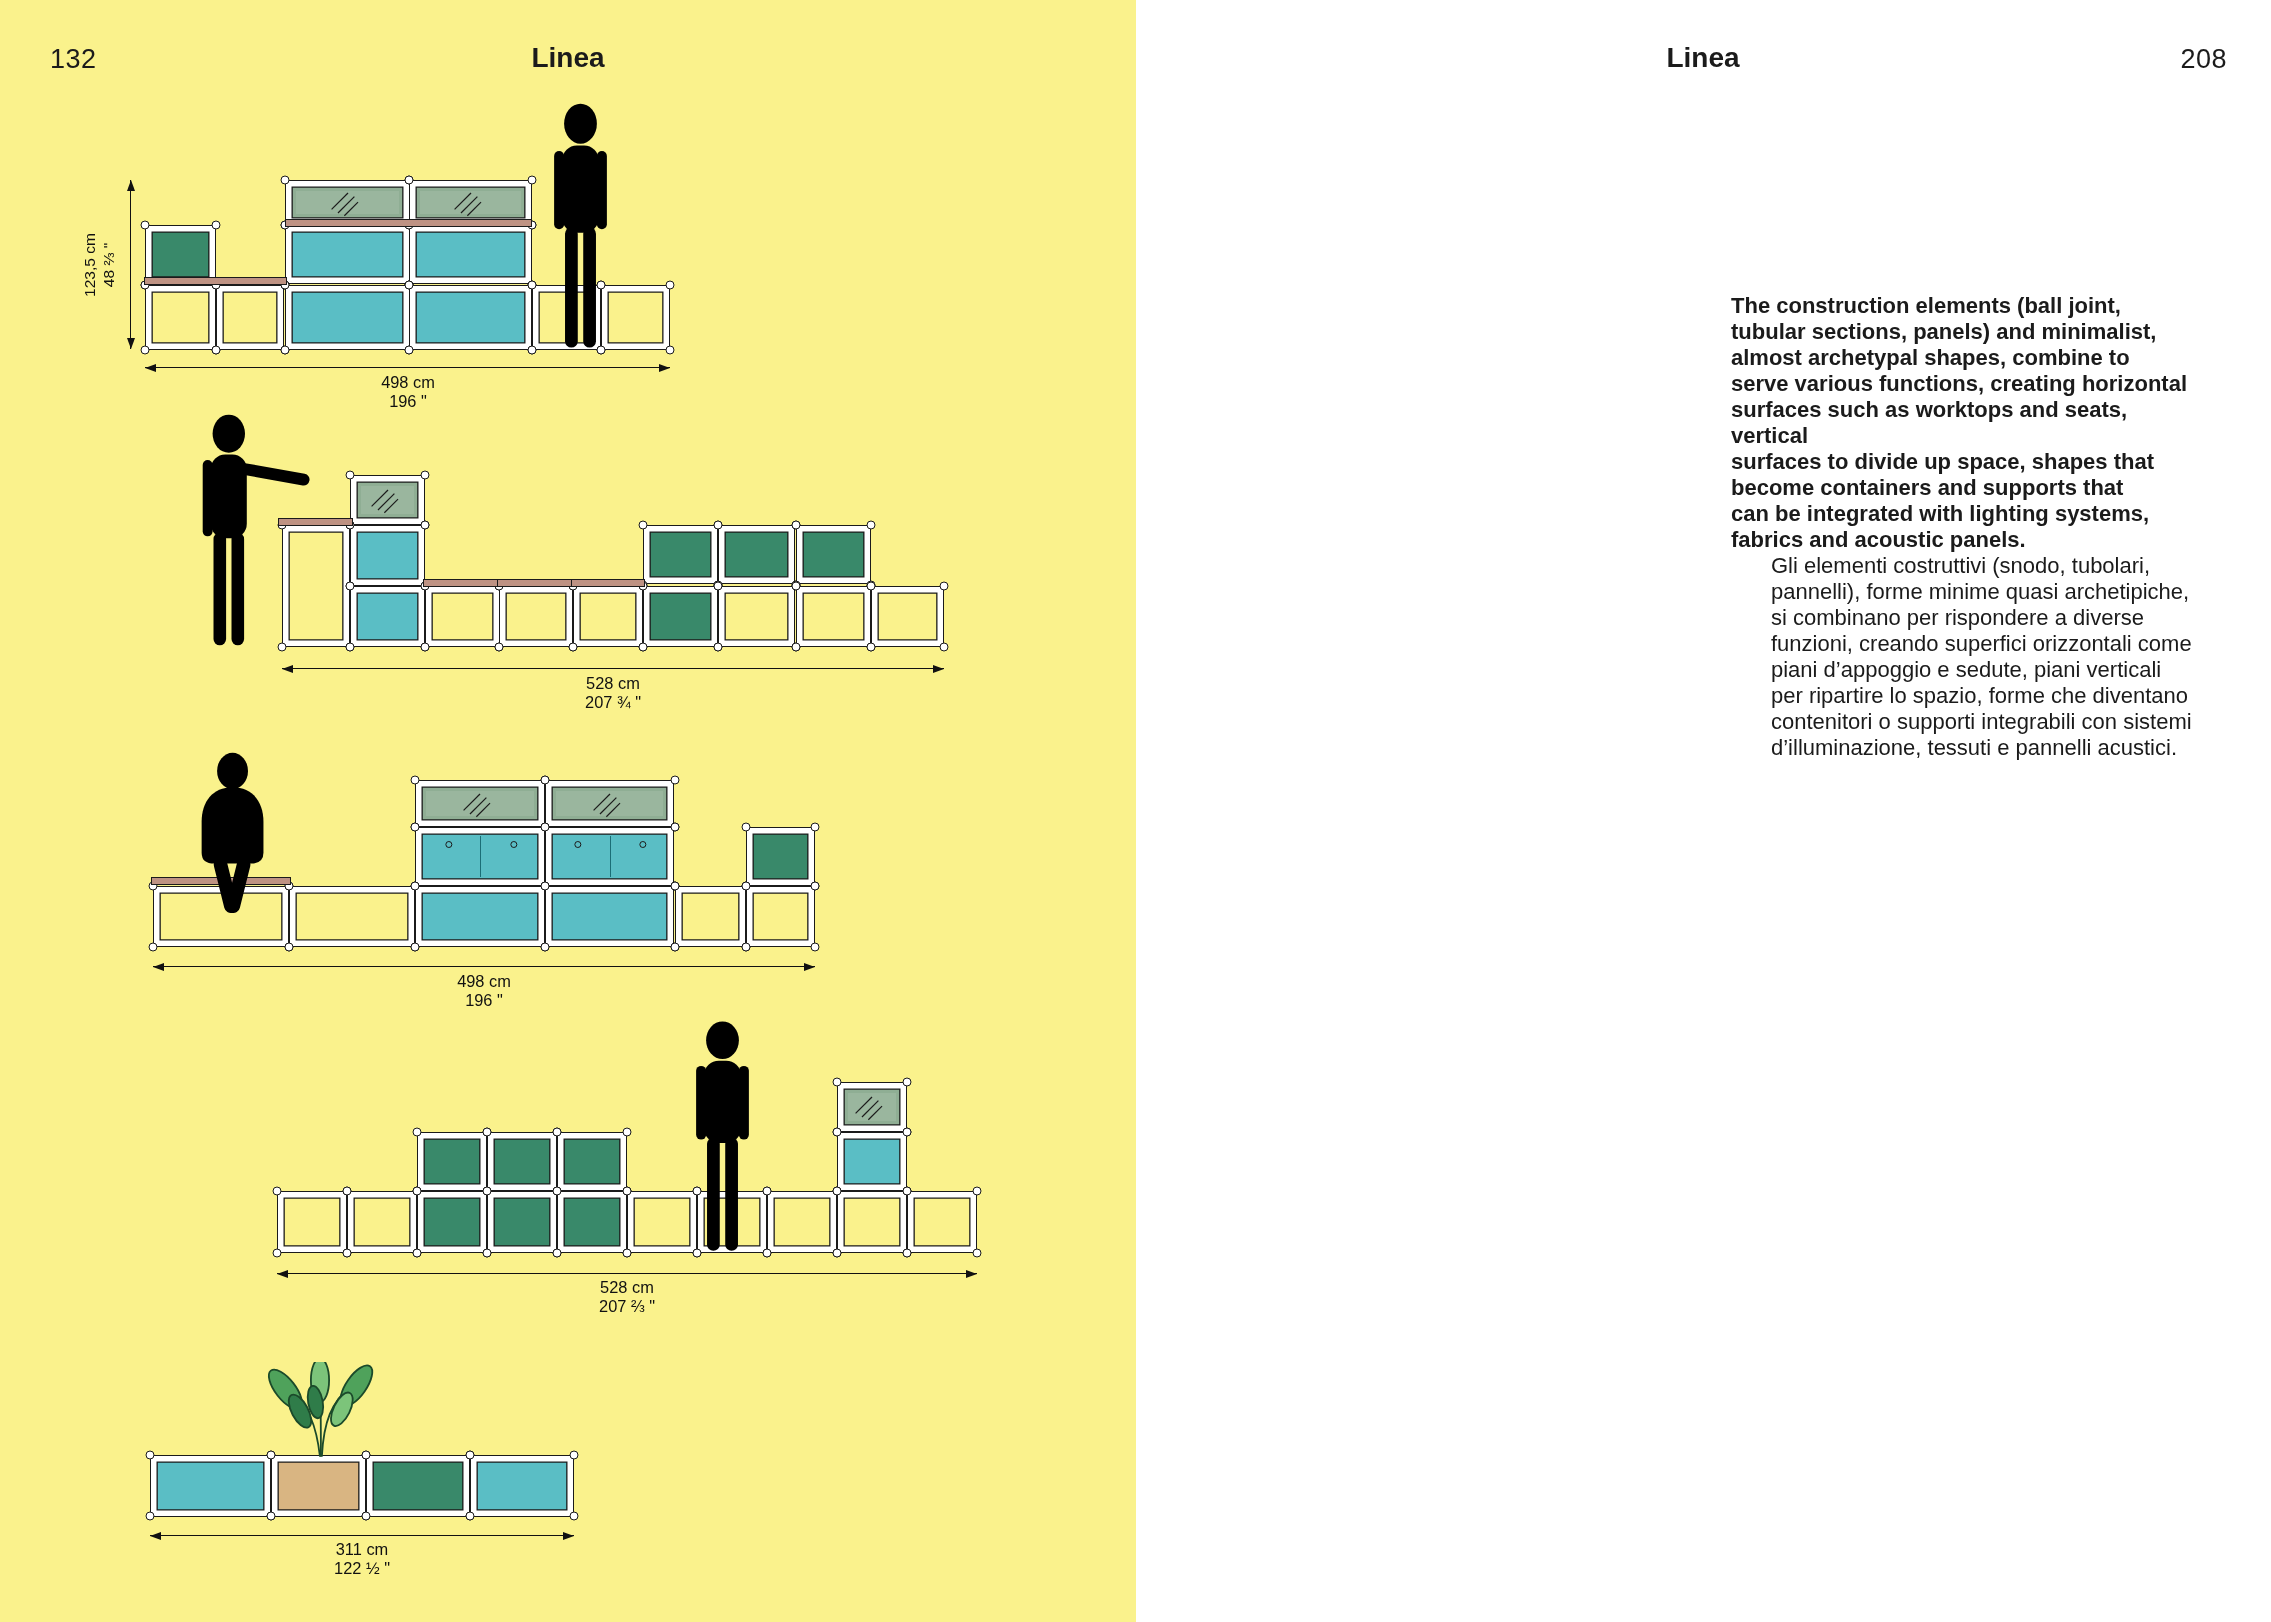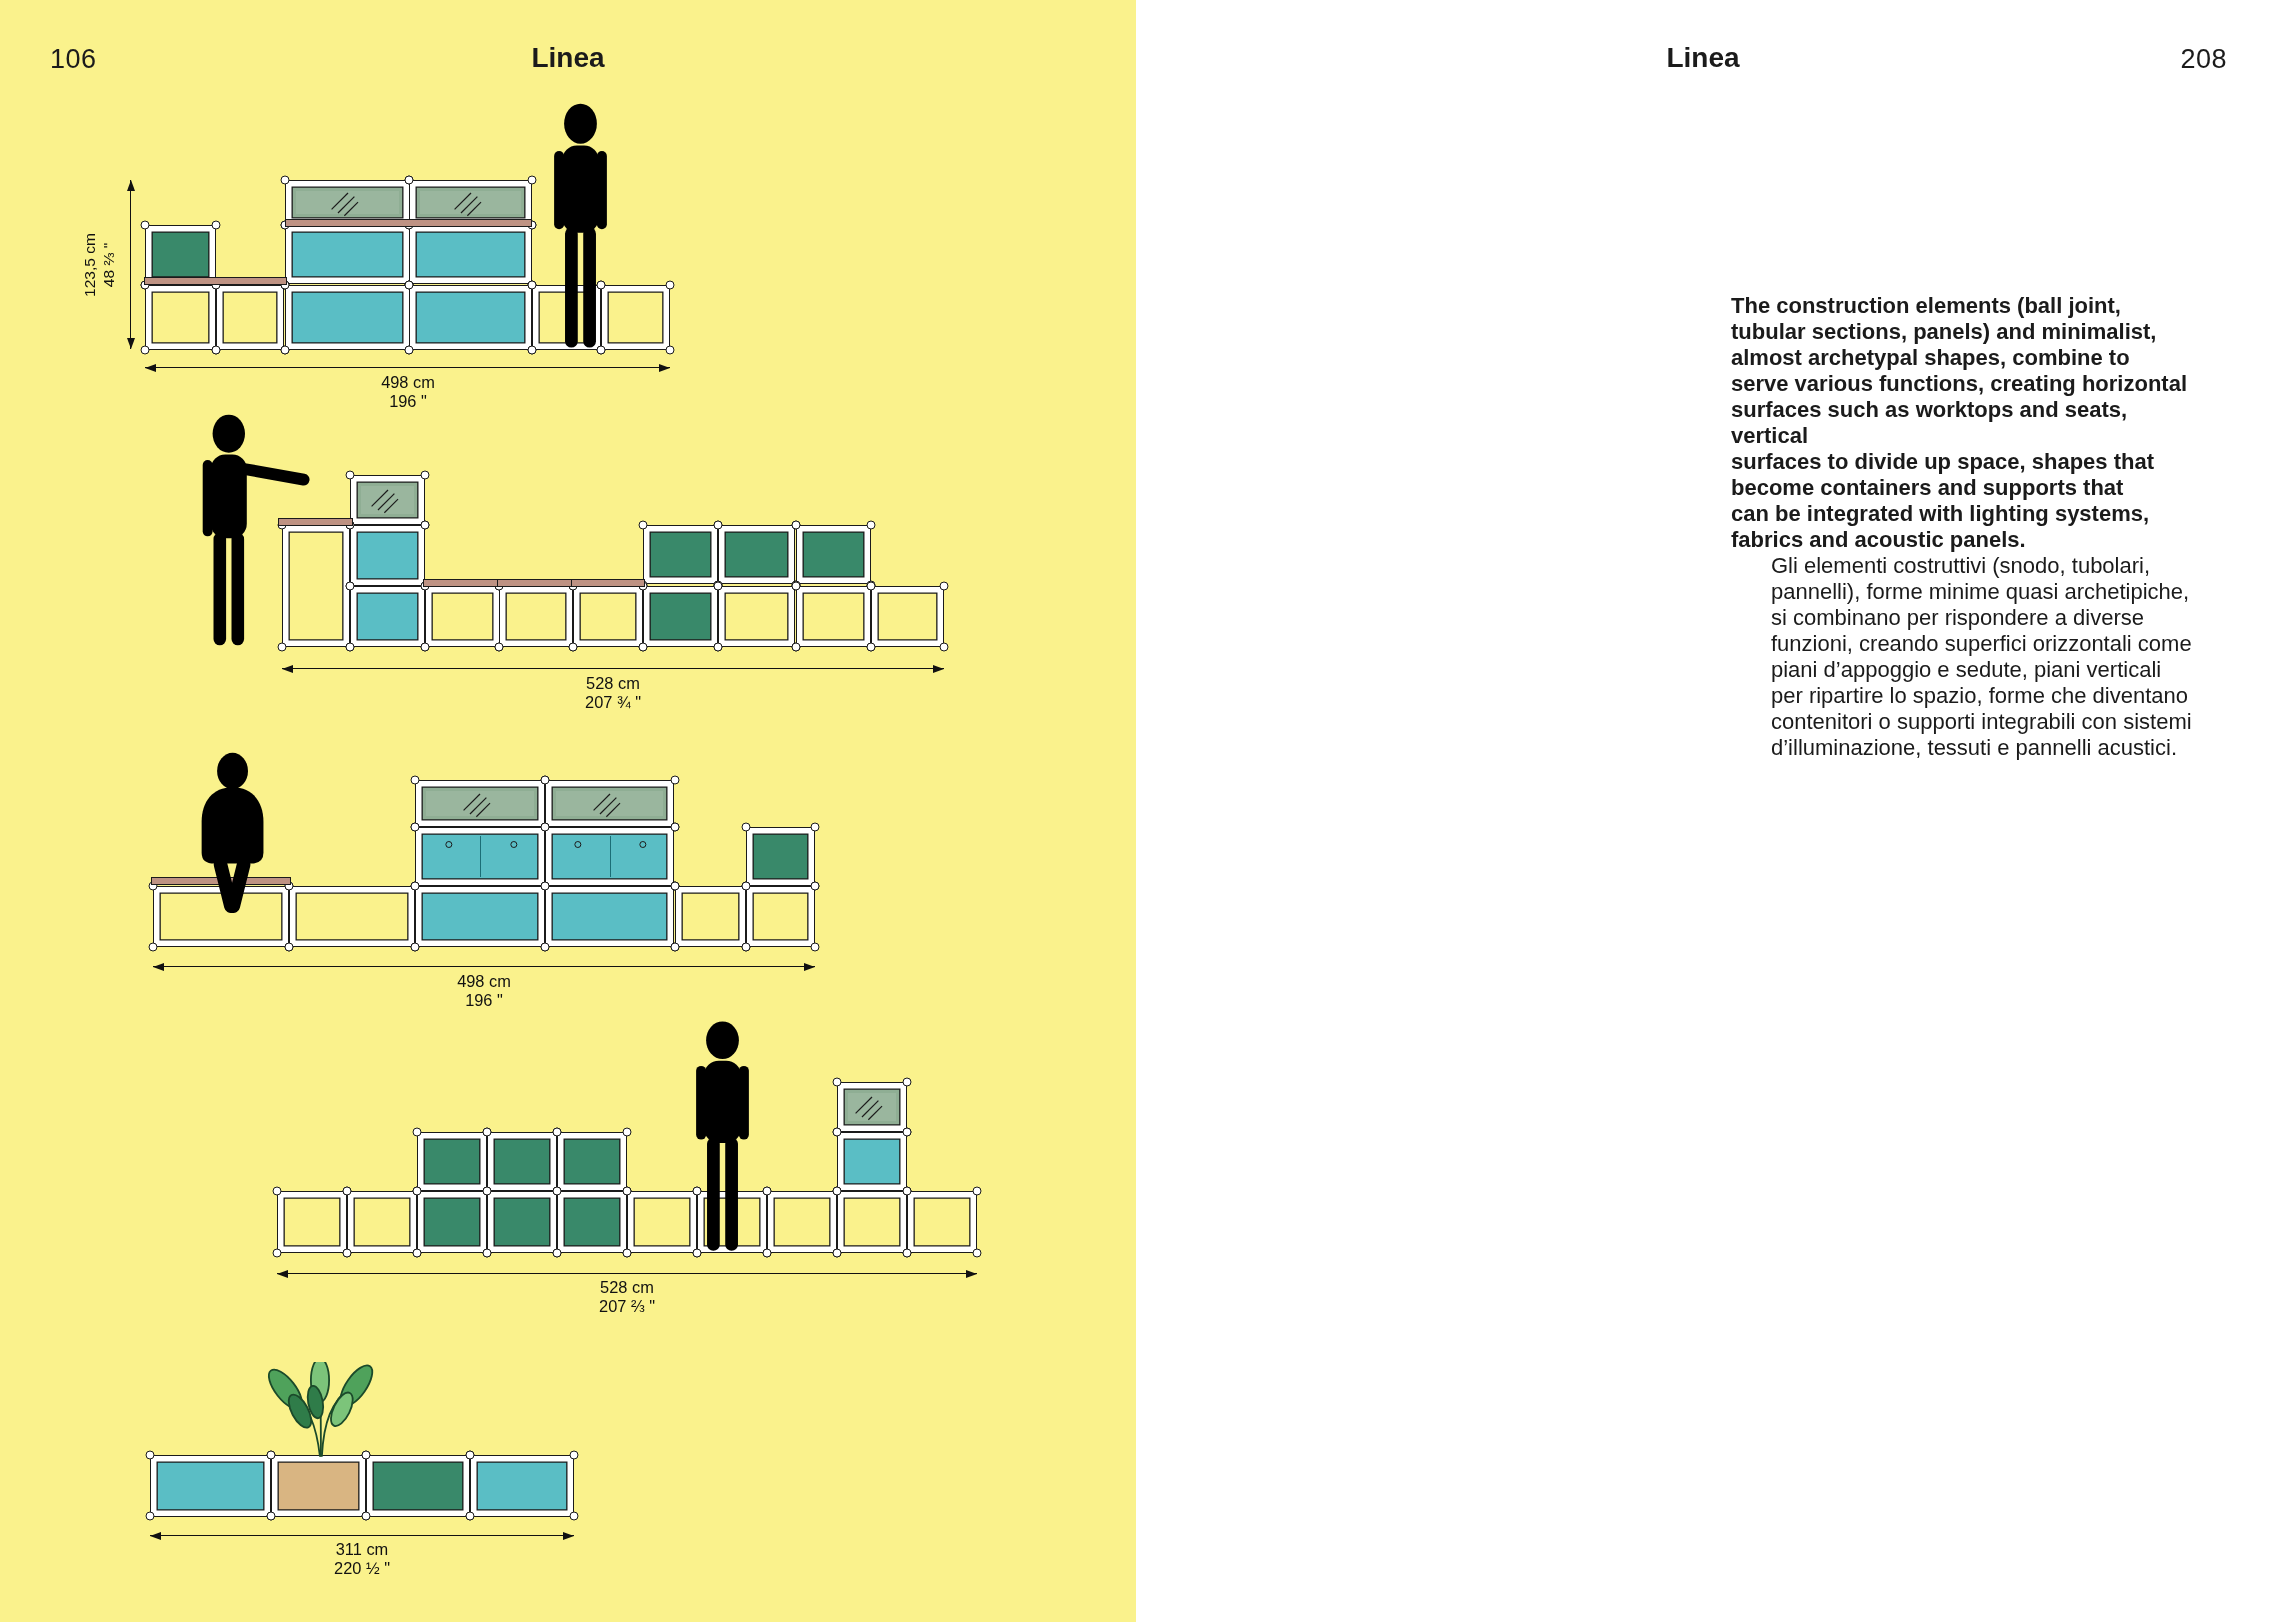--- a/index.html
+++ b/index.html
@@ -42,21 +42,21 @@
   #colophon{position:absolute;left:595px;top:293px;width:473px;font-size:22px;line-height:26px;}
   #colophon .en{font-weight:bold;}
   #colophon .it{font-weight:normal;padding-left:40px;}
   .plant{position:absolute;}
 </style>
 </head>
 <body>
 
 <div id="page">
   <div id="left-page" style="background: rgb(250, 242, 140);">
-    <div class="pagenum" style="left:50px;">106</div>
+    <div class="pagenum" style="left:50px;">132</div>
     <div class="ptitle" style="left:568px;">Linea</div>
     <div id="diagram">
         <div class="cell" style="left: 285px; top: 180px; width: 125px; height: 45px; background: rgb(143, 174, 148);">
           <div class="glass-inner"></div>
           <svg class="hatch" width="42" height="31" viewBox="0 0 46 34">
     <g stroke="#1b1b1b" stroke-width="1.3">
       <line x1="5" y1="24" x2="23" y2="6"></line>
       <line x1="12" y1="28" x2="30" y2="10"></line>
       <line x1="19" y1="31" x2="34" y2="16"></line>
     </g>
@@ -457,21 +457,21 @@
       <ellipse cx="62" cy="30" rx="11" ry="26" transform="rotate(-38 62 30)" fill="#4FA25B"></ellipse>
       <ellipse cx="140" cy="26" rx="11" ry="26" transform="rotate(35 140 26)" fill="#4FA25B"></ellipse>
       <ellipse cx="100" cy="20" rx="10" ry="24" fill="#7CC47A"></ellipse>
       <ellipse cx="78" cy="54" rx="9" ry="20" transform="rotate(-28 78 54)" fill="#2F7C49"></ellipse>
       <ellipse cx="124" cy="52" rx="9" ry="20" transform="rotate(26 124 52)" fill="#7CC47A"></ellipse>
       <ellipse cx="95" cy="44" rx="8" ry="18" transform="rotate(-10 95 44)" fill="#2F7C49"></ellipse>
     </g>
           </svg></div>
         <div class="hdim" style="left: 150px; top: 1535px; width: 424px;"></div>
         <div class="dimlabel" style="left: 362px; top: 1540px;">311 cm
-220 ½ "</div>
+122 ½ "</div>
       </div>
   </div>
 
   <div id="right-page">
     <div class="ptitle" style="left:567px;">Linea</div>
     <div class="pagenum" style="right:45px;">208</div>
     <div id="colophon">
       <div class="en">The construction elements (ball joint,<br>tubular sections, panels) and minimalist,<br>almost archetypal shapes, combine to<br>serve various functions, creating horizontal<br>surfaces such as worktops and seats, vertical<br>surfaces to divide up space, shapes that<br>become containers and supports that<br>can be integrated with lighting systems,<br>fabrics and acoustic panels.</div>
       <div class="it">Gli elementi costruttivi (snodo, tubolari,<br>pannelli), forme minime quasi archetipiche,<br>si combinano per rispondere a diverse<br>funzioni, creando superfici orizzontali come<br>piani d’appoggio e sedute, piani verticali<br>per ripartire lo spazio, forme che diventano<br>contenitori o supporti integrabili con sistemi<br>d’illuminazione, tessuti e pannelli acustici.</div>
     </div>

